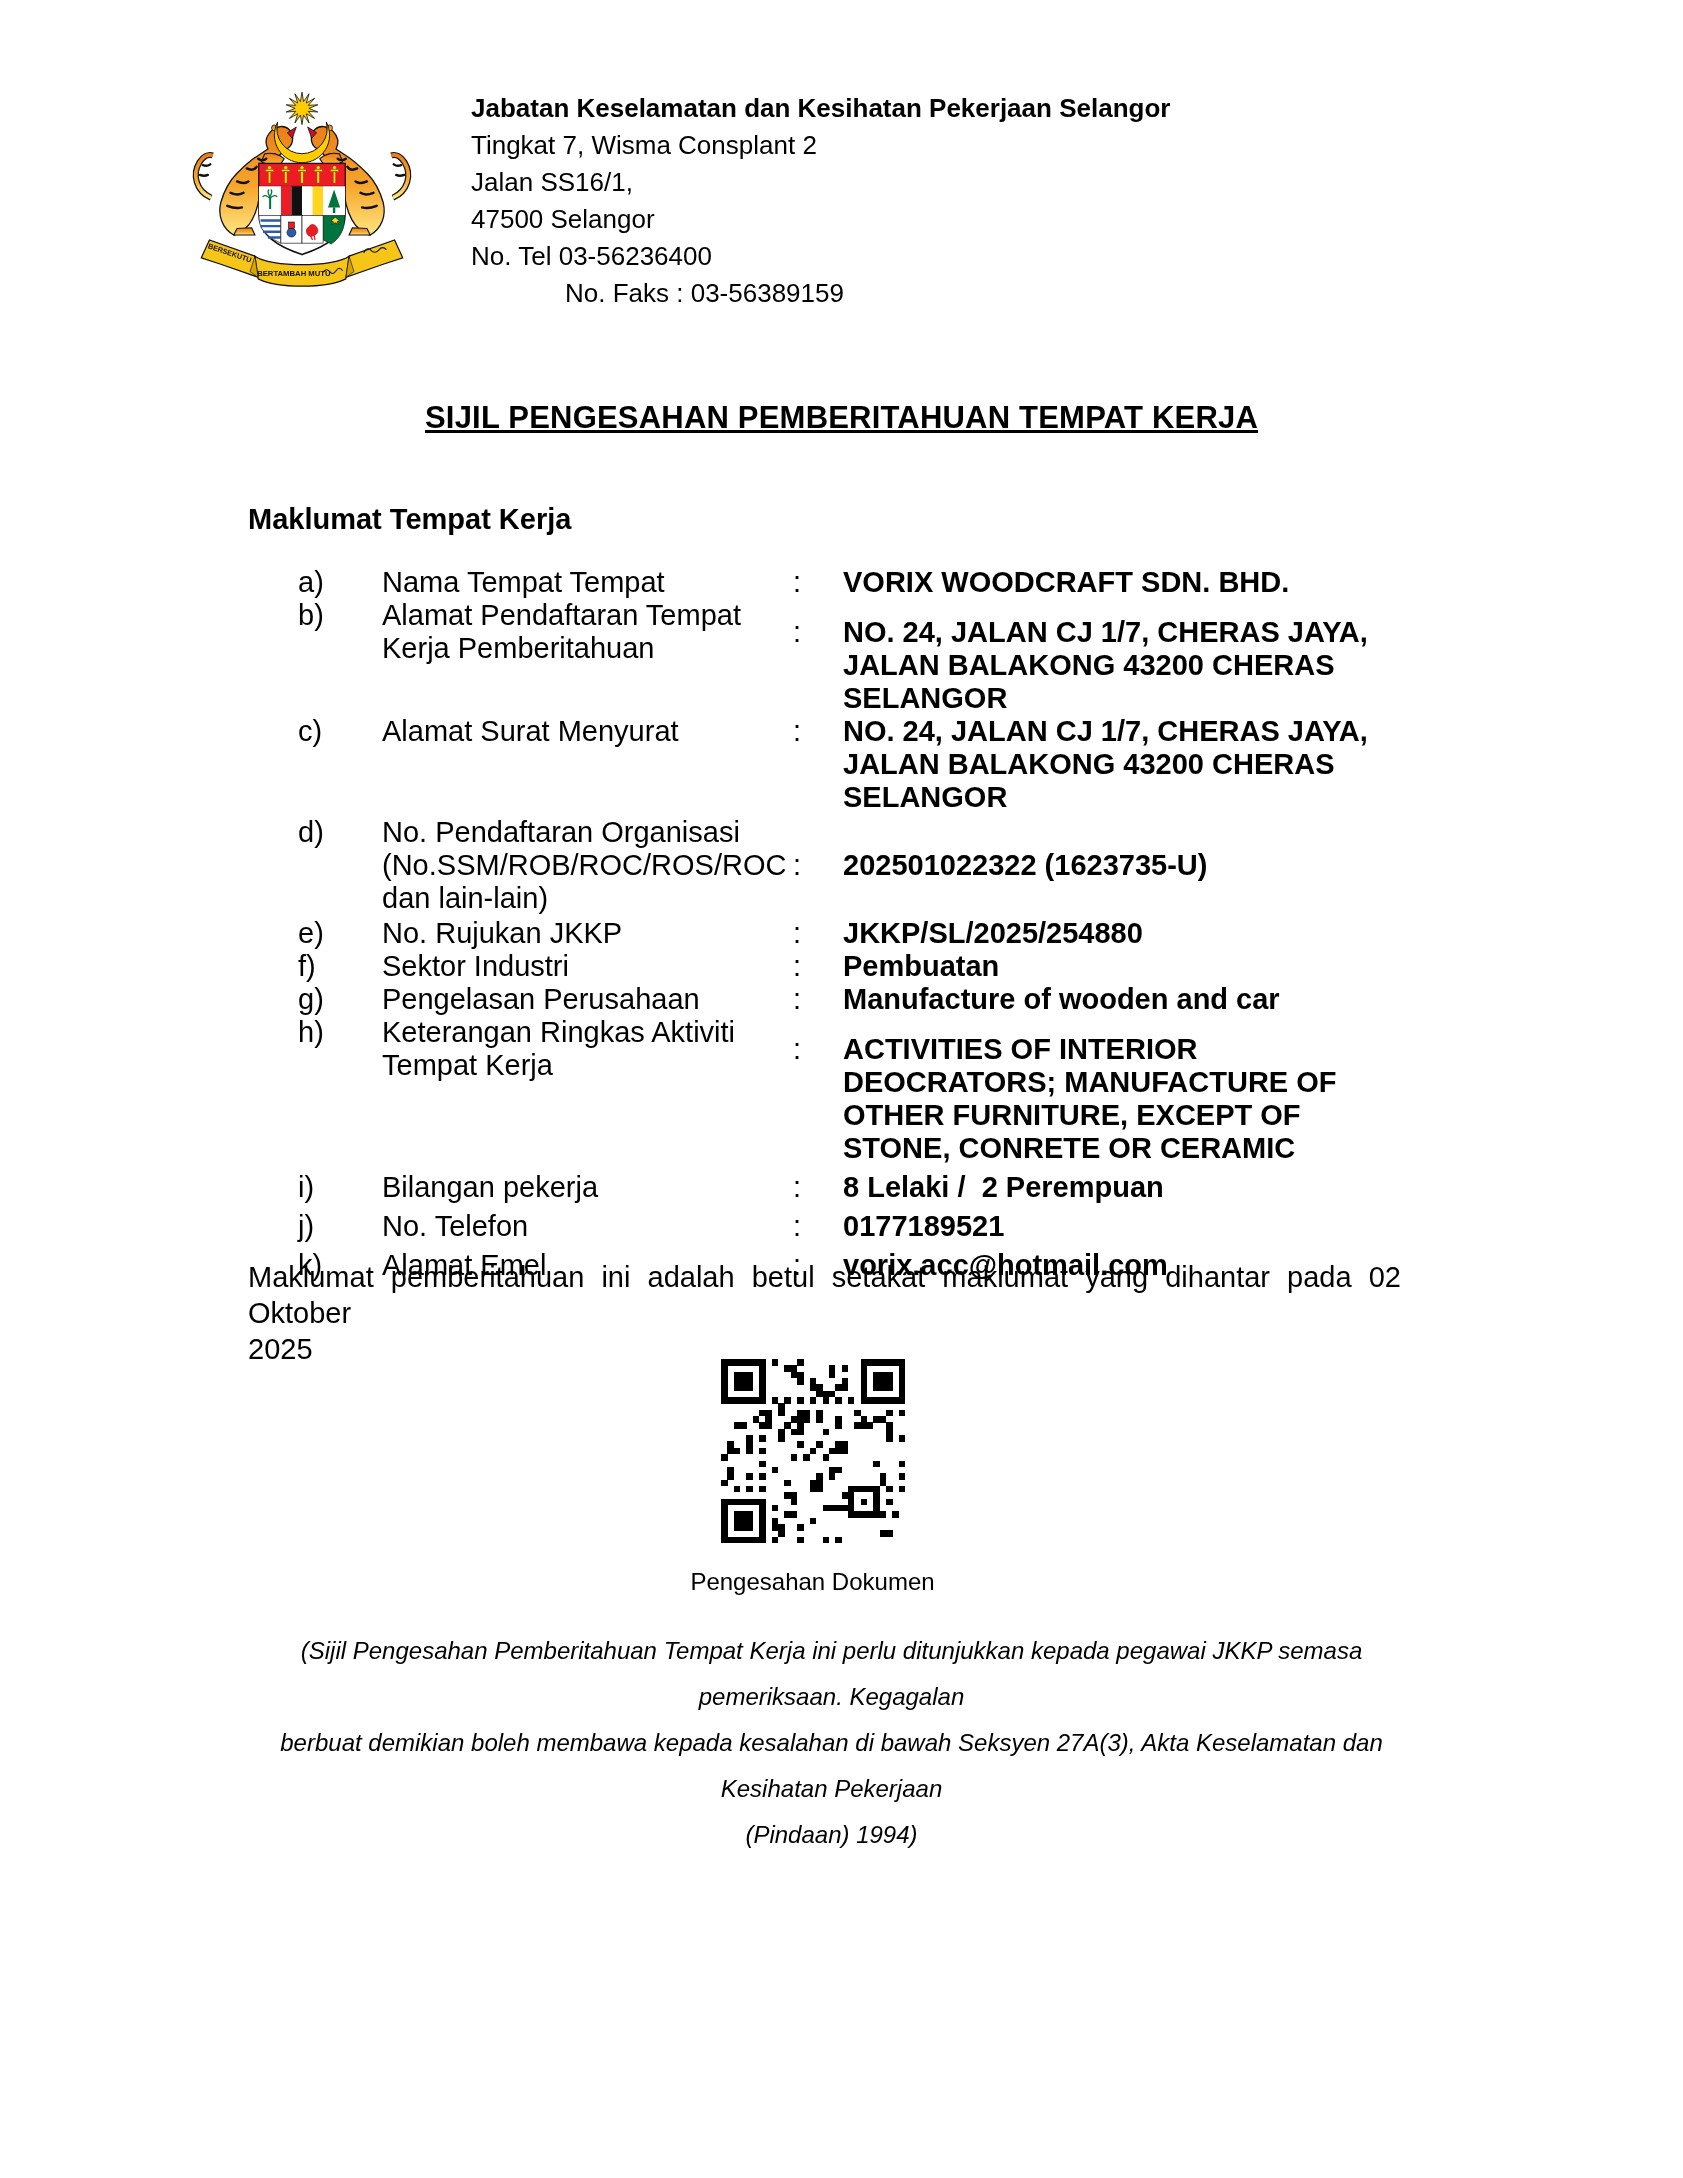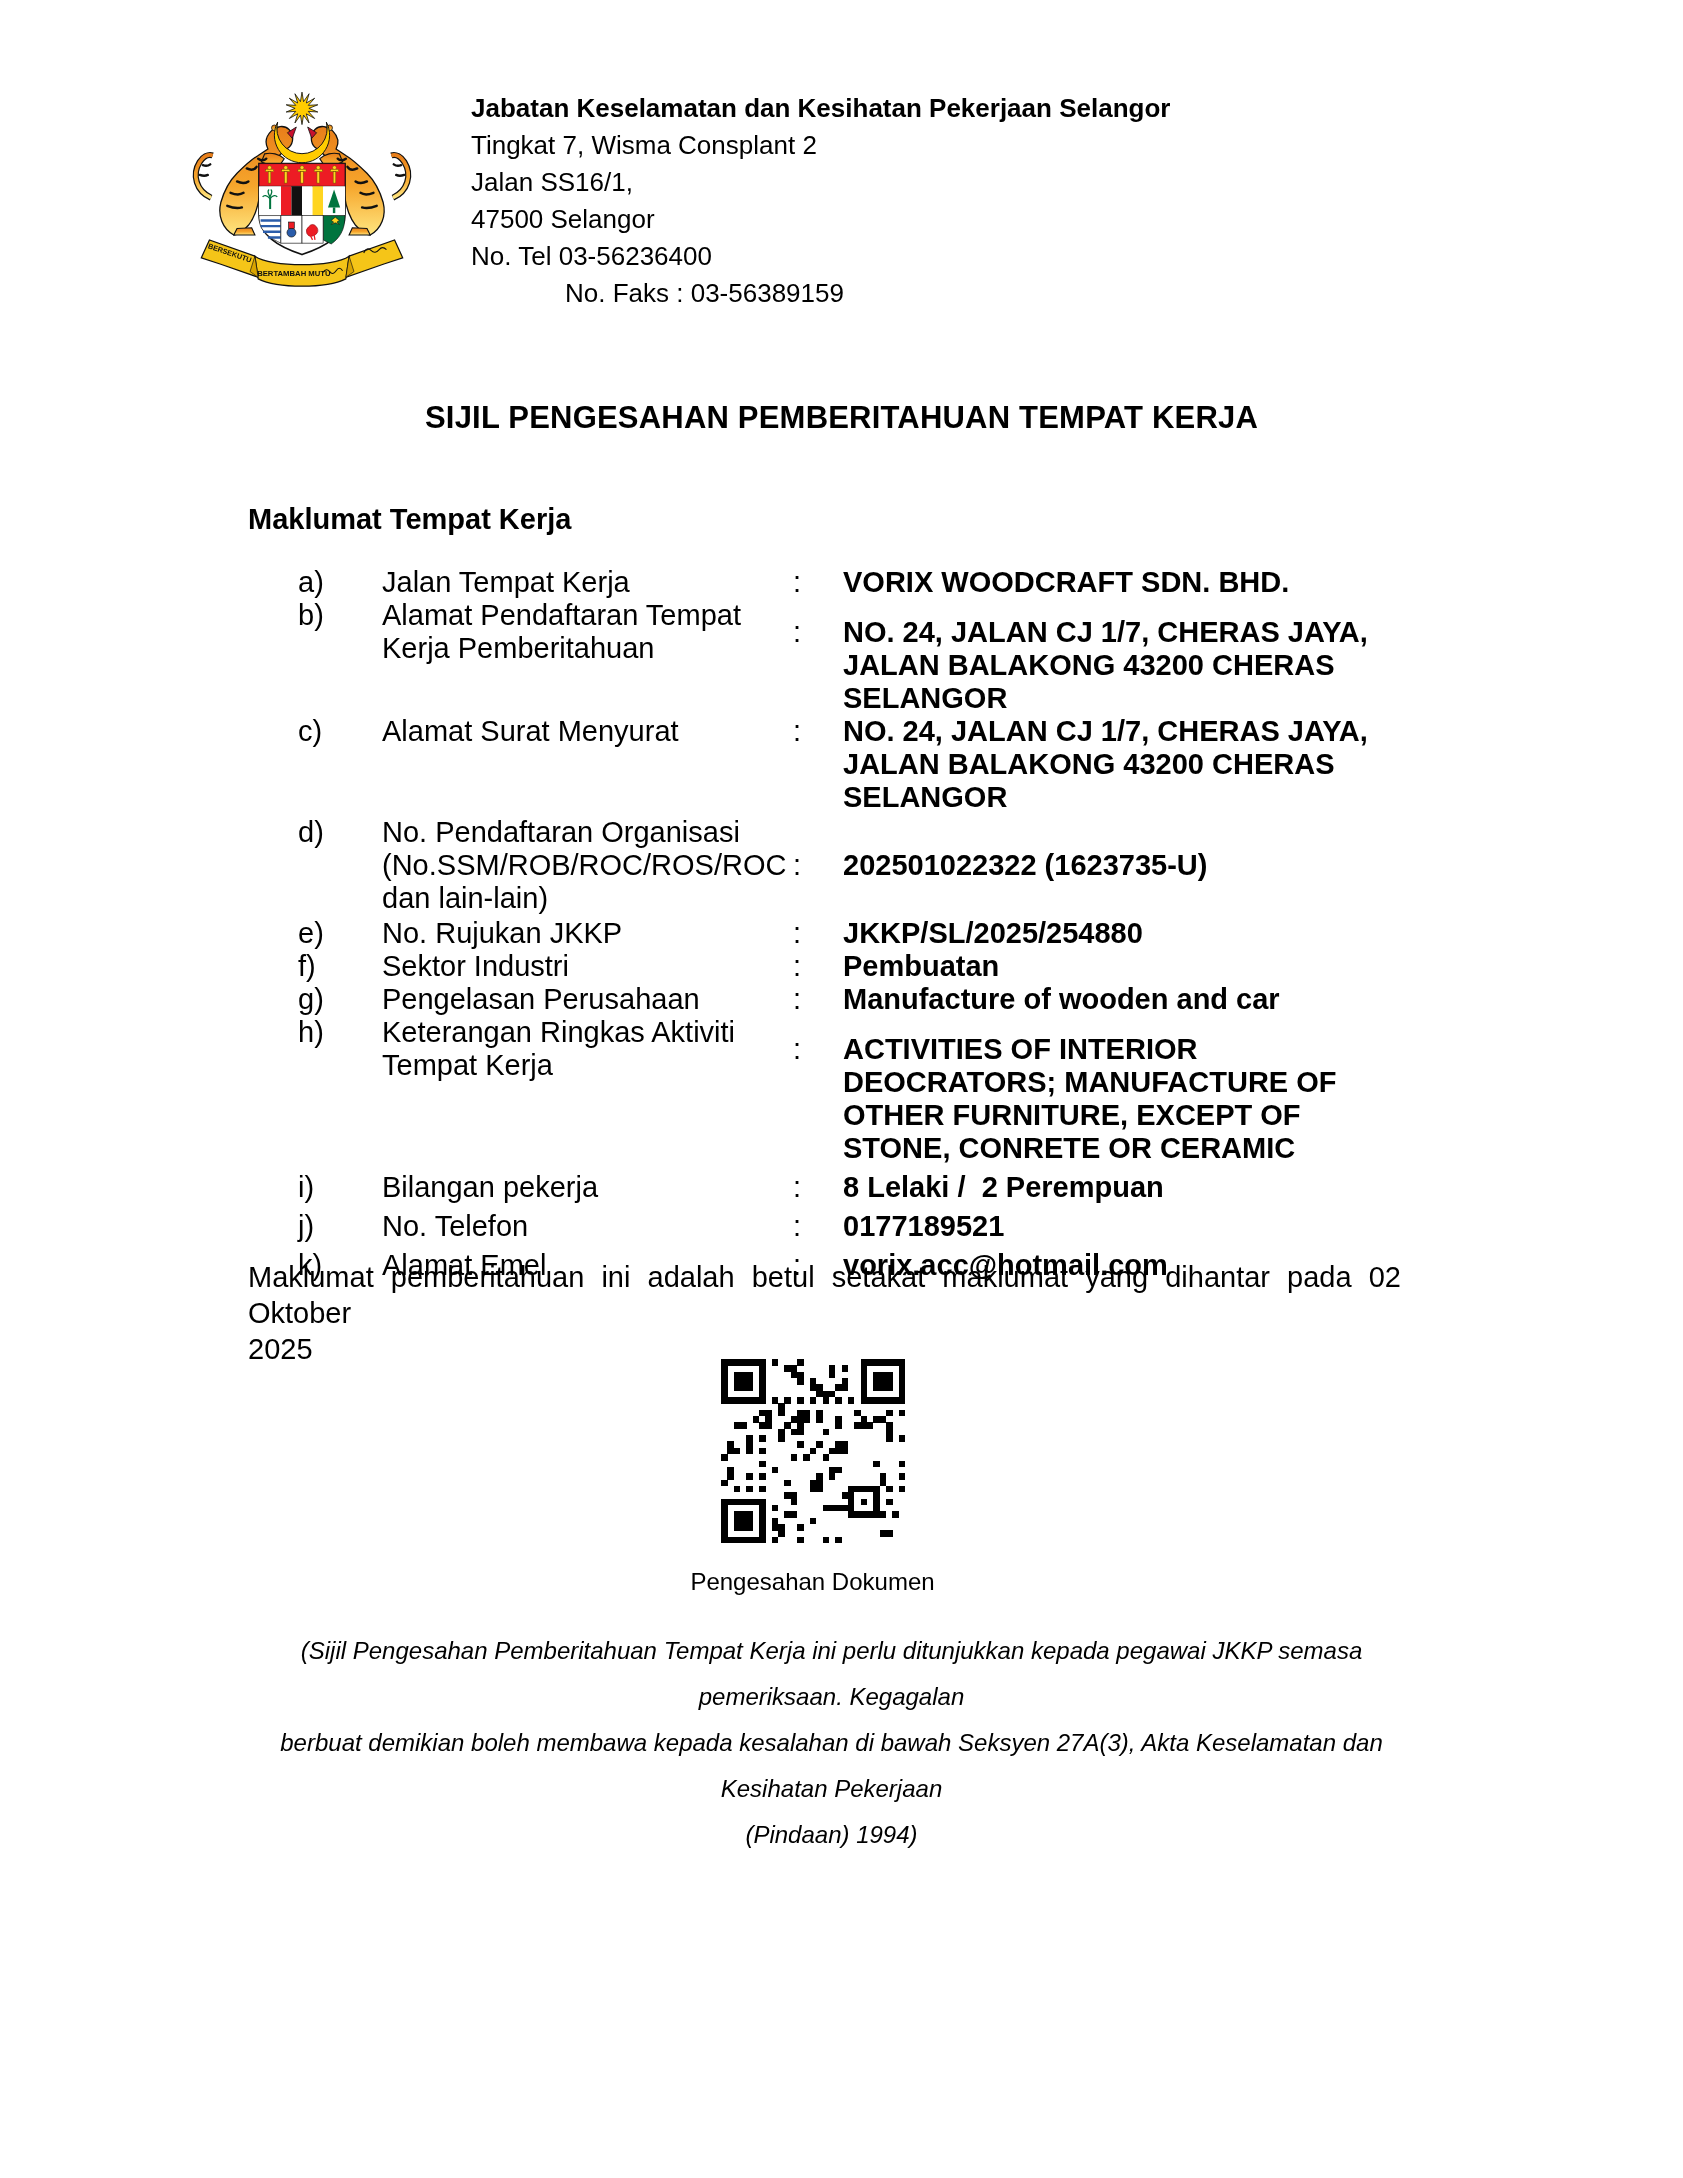--- a/index.html
+++ b/index.html
@@ -10,21 +10,21 @@
   .letterhead{position:absolute;left:178px;top:84px;display:flex;align-items:flex-start;}
   .logo-box{width:248px;height:203px;margin-right:45px;flex:0 0 auto;}
   .logo-box svg{width:100%;height:100%;display:block;}
   .head-text{font-size:26px;line-height:37px;padding-top:6px;}
   .org-name{font-weight:bold;}
   .telfax{display:flex;flex-direction:column;}
   .fax{margin-left:94px;}
 
   
   .doc-title{position:absolute;top:400px;left:0;width:100%;margin:0;text-align:center;
-             font-size:31px;font-weight:bold;letter-spacing:0.2px;}
+             font-size:31px;font-weight:bold;letter-spacing:0.2px;text-decoration:underline;}
 
   
   .section-heading{position:absolute;left:248px;top:503px;margin:0;font-size:29px;font-weight:bold;}
 
   
   .fields{position:absolute;left:248px;top:566px;width:1129px;font-size:29px;line-height:33px;}
   .row{display:grid;grid-template-columns:84px 411px 50px 535px;padding-left:50px;}
   .c-label{padding-right:10px;}
   .c-value{white-space:pre-wrap;font-weight:bold;}
   .vshift .c-colon,.vshift .c-value{margin-top:17px;}
@@ -180,21 +180,21 @@
     </div>
   </header>
 
   <h1 class="doc-title">SIJIL PENGESAHAN PEMBERITAHUAN TEMPAT KERJA</h1>
 
   <h2 class="section-heading">Maklumat Tempat Kerja</h2>
 
   <div class="fields">
     <div class="row">
       <span class="c-letter">a)</span>
-      <span class="c-label">Jalan Tempat Kerja</span>
+      <span class="c-label">Nama Tempat Tempat</span>
       <span class="c-colon">:</span>
       <span class="c-value">VORIX WOODCRAFT SDN. BHD.</span>
     </div>
     <div class="row vshift">
       <span class="c-letter">b)</span>
       <span class="c-label">Alamat Pendaftaran Tempat Kerja Pemberitahuan</span>
       <span class="c-colon">:</span>
       <span class="c-value">NO. 24, JALAN CJ 1/7, CHERAS JAYA, JALAN BALAKONG 43200 CHERAS SELANGOR</span>
     </div>
     <div class="row">

